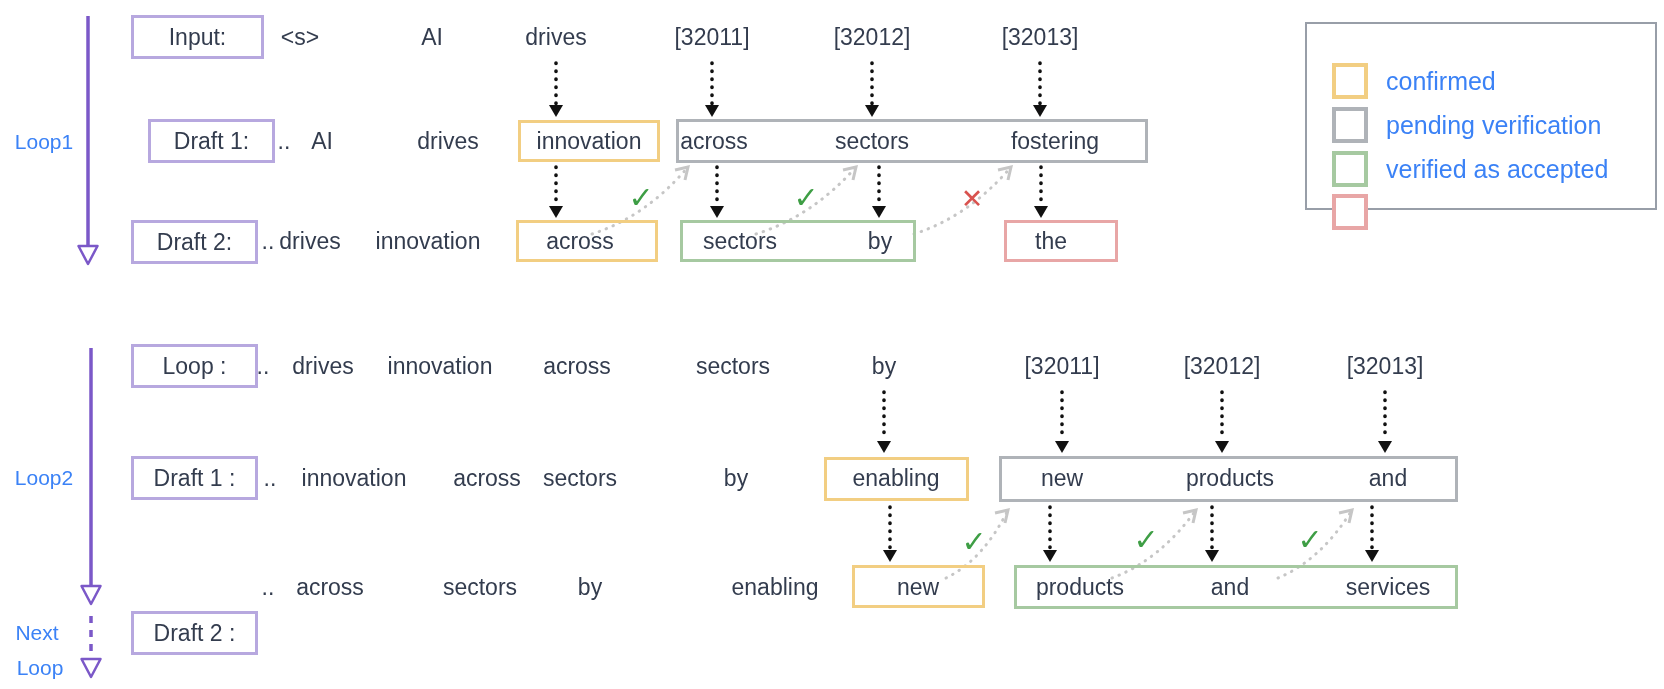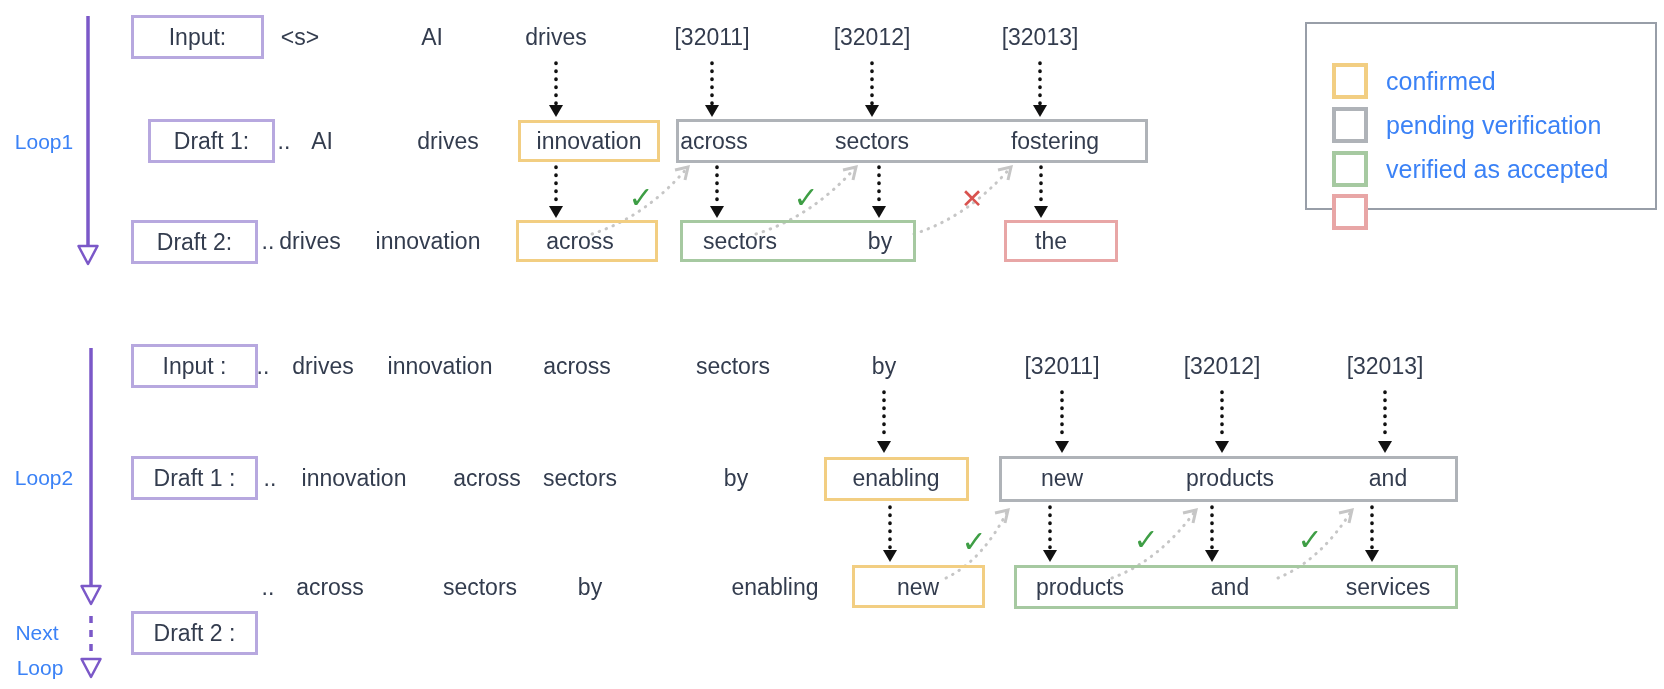--- a/index.html
+++ b/index.html
@@ -115,21 +115,21 @@
       <div class="tok" style="left: 1051px; top: 241px;">the</div>
       <div class="tokbox" style="left: 518px; top: 120px; width: 142px; height: 42px; border-color: rgb(242, 206, 130);"></div>
       <div class="tokbox" style="left: 676px; top: 119px; width: 472px; height: 44px; border-color: rgb(175, 179, 184);"></div>
       <div class="tokbox" style="left: 516px; top: 220px; width: 142px; height: 42px; border-color: rgb(242, 206, 130);"></div>
       <div class="tokbox" style="left: 680px; top: 220px; width: 236px; height: 42px; border-color: rgb(166, 201, 161);"></div>
       <div class="tokbox" style="left: 1004px; top: 220px; width: 114px; height: 42px; border-color: rgb(232, 166, 166);"></div>
       <div class="mark" style="left: 641px; top: 198px; color: rgb(62, 158, 69); font-size: 30px;">✓</div>
       <div class="mark" style="left: 806px; top: 198px; color: rgb(62, 158, 69); font-size: 30px;">✓</div>
       <div class="mark" style="left: 972px; top: 199px; color: rgb(217, 83, 79); font-size: 27px;">✕</div>
       <div class="loopname" style="left: 44px; top: 478px;">Loop2</div>
-      <div class="labelbox" style="left: 131px; top: 344px; width: 127px; height: 44px; border-color: rgb(183, 168, 223);">Input :</div>
+      <div class="labelbox" style="left: 131px; top: 344px; width: 127px; height: 44px; border-color: rgb(183, 168, 223);">Loop :</div>
       <div class="tok" style="left: 263px; top: 366px;">..</div>
       <div class="tok" style="left: 323px; top: 366px;">drives</div>
       <div class="tok" style="left: 440px; top: 366px;">innovation</div>
       <div class="tok" style="left: 577px; top: 366px;">across</div>
       <div class="tok" style="left: 733px; top: 366px;">sectors</div>
       <div class="tok" style="left: 884px; top: 366px;">by</div>
       <div class="tok" style="left: 1062px; top: 366px;">[32011]</div>
       <div class="tok" style="left: 1222px; top: 366px;">[32012]</div>
       <div class="tok" style="left: 1385px; top: 366px;">[32013]</div>
       <div class="labelbox" style="left: 131px; top: 456px; width: 127px; height: 44px; border-color: rgb(183, 168, 223);">Draft 1 :</div>

